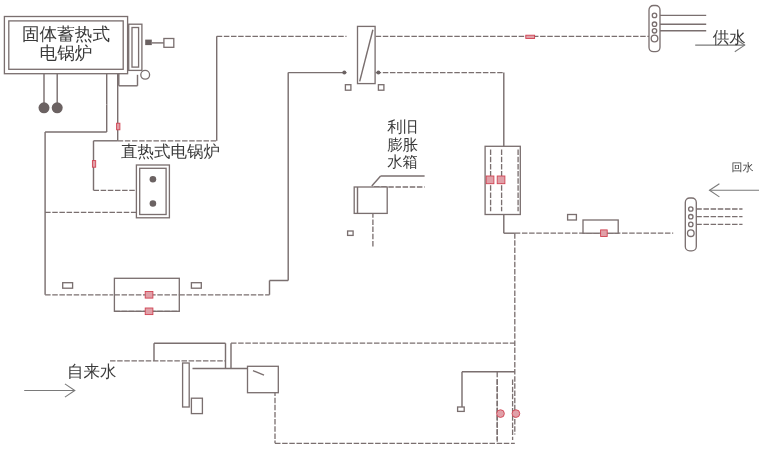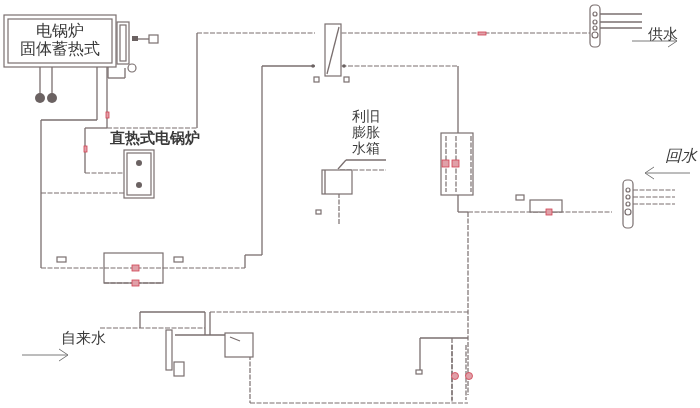--- a/index.html
+++ b/index.html
@@ -185,24 +185,24 @@
     <line class="arrow" x1="22" y1="355" x2="68" y2="355"></line>
     <polyline class="arrow" points="59,349 68,355 59,361"></polyline>
   </g>
 
   <rect class="red" x="106" y="112" width="3" height="6"></rect>
   <rect class="red" x="84" y="146" width="3" height="6"></rect>
   <rect class="red" x="478" y="32" width="8" height="3"></rect>
 </svg>
 
 <div class="lbl" style="left:20px;top:22px;font-size:16px;">
+  <div>固体蓄热式</div>
   <div style="padding-left:16px;">电锅炉</div>
-  <div>固体蓄热式</div>
 </div>
-<div class="lbl" style="left:110px;top:130px;font-size:15px;font-weight:bold;">直热式电锅炉</div>
+<div class="lbl" style="left:110px;top:130px;font-size:15px;">直热式电锅炉</div>
 <div class="lbl" style="left:352px;top:108px;font-size:14px;text-align:right;">
   <div>利旧</div>
   <div>膨胀</div>
   <div>水箱</div>
 </div>
 <div class="lbl" style="left:648px;top:26px;font-size:15px;">供水</div>
-<div class="lbl" style="left:665px;top:147px;font-size:16px;font-style:italic;">回水</div>
+<div class="lbl" style="left:665px;top:147px;font-size:10px;">回水</div>
 <div class="lbl" style="left:17px;top:330px;font-size:15px;margin-left:44px;">自来水</div>
 
 </body></html>

